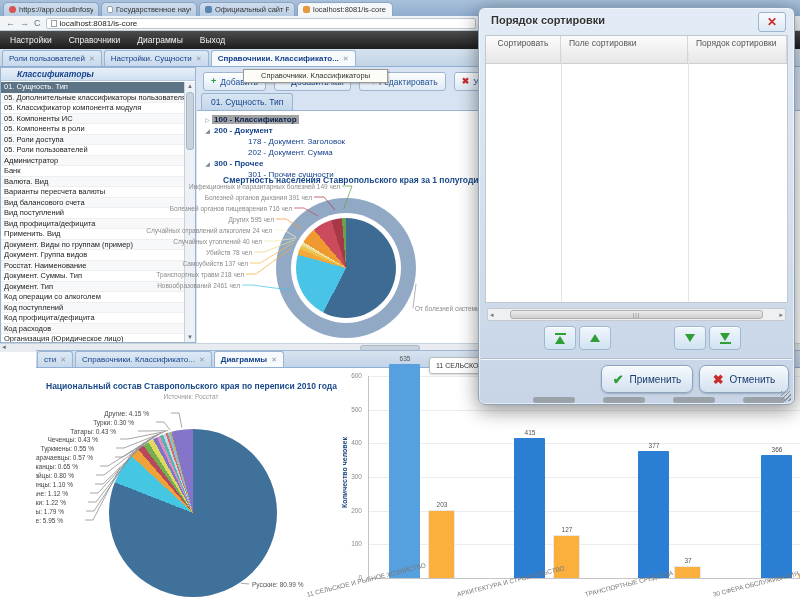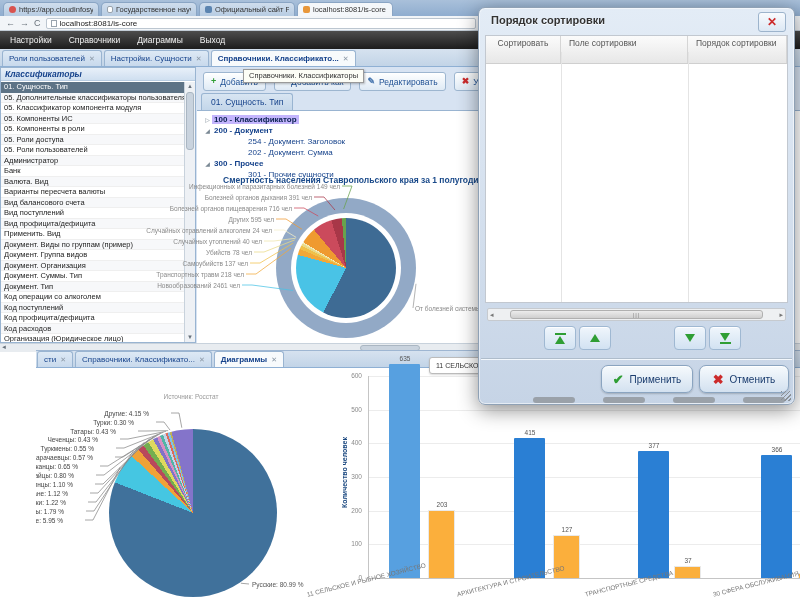--- a/index.html
+++ b/index.html
@@ -35,55 +35,55 @@
            display:flex;align-items:flex-end;padding-left:2px;}
   .atab{height:16px;display:flex;align-items:center;gap:4px;padding:0 6px;white-space:nowrap;
         background:linear-gradient(#dde9f5,#c8d9ec);border:1px solid #99b4d1;border-bottom:none;
         border-radius:3px 3px 0 0;margin-right:2px;font-size:8px;color:#15428b;overflow:hidden;flex:none;}
   .atab.active{background:#f7fafc;font-weight:bold;}
   .tab-x{color:#8b98a6;font-size:7px;font-weight:normal;}
 
   
   #sidebar{position:absolute;top:67px;left:0;width:196px;bottom:9px;background:#fff;border:1px solid #99b4d1;}
   #sidebar-head{height:13px;background:linear-gradient(#e8f0f9,#cfdff0);border-bottom:1px solid #b9cde2;
-                font-size:8.5px;font-weight:bold;font-style:italic;color:#15428b;padding:1px 4px;}
+                font-size:8.5px;font-weight:bold;font-style:italic;color:#15428b;padding:1px 16px;}
   #sidebar-list{position:absolute;top:14px;left:0;right:11px;bottom:0;overflow:hidden;}
   .srow{height:10.5px;line-height:10px;font-size:7.5px;color:#222;padding:0 3px;white-space:nowrap;
         overflow:hidden;border-bottom:1px solid #efefef;}
   .srow.alt{background:#f7f8fa;}
   .srow.sel{background:#5d7386;color:#fff;border-bottom-color:#5d7386;}
   #sidebar-vsb{position:absolute;top:14px;right:0;width:11px;bottom:0;background:#eef1f5;border-left:1px solid #c8d2dc;}
   .sb-arrow{height:9px;font-size:6px;color:#66707a;text-align:center;line-height:9px;}
   #sidebar-thumb{position:absolute;top:10px;left:1px;right:1px;height:58px;background:#c9d3de;border:1px solid #aab6c2;border-radius:3px;}
   .sb-arrow.dn{position:absolute;bottom:0;left:0;right:0;}
   #bw-hsb{position:absolute;left:0;right:0;bottom:0;height:9px;background:#e8ecf0;border-top:1px solid #c8d2dc;}
   #bw-hthumb{position:absolute;left:360px;width:60px;top:1px;bottom:1px;background:#c9d3de;border:1px solid #aab6c2;border-radius:3px;}
 
   
   #mainp{position:absolute;top:67px;left:197px;right:0;bottom:9px;background:#d7e3f2;}
   #toolbar{position:absolute;top:5px;left:6px;display:flex;gap:8px;}
   .tbtn{height:19px;display:flex;align-items:center;gap:4px;padding:0 7px;font-size:8.5px;color:#1d4f93;
         background:linear-gradient(#feffff,#dfeaf5);border:1px solid #9db6d0;border-radius:3px;
         box-shadow:inset 0 1px 0 rgba(255,255,255,.9);white-space:nowrap;}
   .tbtn .ic{font-size:9px;font-weight:bold;line-height:1;}
   .ic-green{color:#2f9e34;} .ic-red{color:#cc2b2b;} .ic-blue{color:#4a78b0;}
-  #tooltip1{position:absolute;left:40px;top:-3px;height:14px;padding:1px 5px;background:#fcfdf6;
+  #tooltip1{position:absolute;left:40px;top:-3px;height:14px;padding:1px 17px;background:#fcfdf6;
             border:1px solid #9a9a9a;box-shadow:1px 1px 2px rgba(0,0,0,.25);font-size:7.5px;color:#333;
             white-space:nowrap;z-index:5;}
   #ptabs{position:absolute;top:26px;left:4px;display:flex;}
   .ptab{height:17px;padding:0 9px;font-size:8.5px;color:#15428b;display:flex;align-items:center;
         background:linear-gradient(#d8e5f2,#c3d6ea);border:1px solid #99b4d1;border-bottom:none;
         border-radius:3px 3px 0 0;margin-right:2px;white-space:nowrap;}
   .ptab.active{background:#fff;font-weight:bold;}
   #mcontent{position:absolute;top:43px;left:0;right:0;bottom:0;background:#fff;border-top:1px solid #99b4d1;overflow:hidden;}
   .trow{height:11px;display:flex;align-items:center;font-size:8px;color:#15428b;white-space:nowrap;}
   .trow .expander{width:9px;font-size:6px;color:#7a8894;text-align:center;flex:none;}
   .trow .tlabel{padding:0 2px;}
   .trow .tlabel.b{font-weight:bold;}
-  .trow .tlabel.sel{background:#c4b5fd;color:#0a2250;}
+  .trow .tlabel.sel{background:#a3a3a3;color:#0a2250;}
   #mchart-title{position:absolute;left:26px;top:64px;font-size:8.5px;font-weight:bold;color:#1a4a8a;white-space:nowrap;}
   .pie{position:absolute;border-radius:50%;}
   .plabel{position:absolute;font-size:6.5px;color:#8a8a8a;white-space:nowrap;transform:translateY(-50%);}
   .overlay-svg{position:absolute;left:0;top:0;pointer-events:none;}
 
   
   #bwin{position:absolute;left:0;top:350px;width:780px;height:253px;background:#fff;overflow:hidden;
         border-top:1px solid #9eb6d2;margin-left:36px;}
   #btabs{height:17px;background:linear-gradient(#d6e2ef,#c2d4e7);border-bottom:1px solid #8fb0d4;
          display:flex;align-items:flex-end;padding-left:1px;}
@@ -209,21 +209,21 @@
           <div class="srow alt">Администратор</div>
           <div class="srow">Банк</div>
           <div class="srow alt">Валюта. Вид</div>
           <div class="srow">Варианты пересчета валюты</div>
           <div class="srow alt">Вид балансового счета</div>
           <div class="srow">Вид поступлений</div>
           <div class="srow alt">Вид профицита/дефицита</div>
           <div class="srow">Применить. Вид</div>
           <div class="srow alt">Документ. Виды по группам (пример)</div>
           <div class="srow">Документ. Группа видов</div>
-          <div class="srow alt">Документ. Организация</div>
+          <div class="srow alt">Росстат. Наименование</div>
           <div class="srow">Документ. Суммы. Тип</div>
           <div class="srow alt">Документ. Тип</div>
           <div class="srow">Код операции со алкоголем</div>
           <div class="srow alt">Код поступлений</div>
           <div class="srow">Код профицита/дефицита</div>
           <div class="srow alt">Код расходов</div>
           <div class="srow">Организация (Юридическое лицо)</div>
         </div>
       <div id="sidebar-vsb">
         <div class="sb-arrow">▲</div>
@@ -261,21 +261,21 @@
             <div class="trow" style="padding-left: 6px;">
               <span class="expander">▷</span>
               <span class="tlabel b sel">100 - Классификатор</span>
             </div>
             <div class="trow" style="padding-left: 6px;">
               <span class="expander">◢</span>
               <span class="tlabel b">200 - Документ</span>
             </div>
             <div class="trow" style="padding-left: 40px;">
               <span class="expander"></span>
-              <span class="tlabel">254 - Документ. Заголовок</span>
+              <span class="tlabel">178 - Документ. Заголовок</span>
             </div>
             <div class="trow" style="padding-left: 40px;">
               <span class="expander"></span>
               <span class="tlabel">202 - Документ. Сумма</span>
             </div>
             <div class="trow" style="padding-left: 6px;">
               <span class="expander">◢</span>
               <span class="tlabel b">300 - Прочее</span>
             </div>
             <div class="trow" style="padding-left: 40px;">
@@ -341,20 +341,21 @@
         <div class="atab">
           <span>Справочники. Классификато...</span>
           <span class="tab-x">✕</span>
         </div>
         <div class="atab active">
           <span>Диаграммы</span>
           <span class="tab-x">✕</span>
         </div>
       </div>
 
+    <div id="npie-title">Национальный состав Ставропольского края по переписи 2010 года</div>
     <div id="npie-sub">Источник: Росстат</div>
     <div id="npie" class="pie" style="left: 73px; top: 78px; width: 168px; height: 168px; background: conic-gradient(rgb(64, 113, 155) 0deg, rgb(64, 113, 155) 291.42deg, rgb(69, 198, 226) 291.42deg, rgb(69, 198, 226) 312.83deg, rgb(240, 162, 56) 312.83deg, rgb(240, 162, 56) 319.27deg, rgb(184, 73, 92) 319.27deg, rgb(184, 73, 92) 323.66deg, rgb(116, 174, 80) 323.66deg, rgb(116, 174, 80) 327.69deg, rgb(223, 217, 94) 327.69deg, rgb(223, 217, 94) 331.65deg, rgb(129, 115, 200) 331.65deg, rgb(129, 115, 200) 334.52deg, rgb(216, 143, 194) 334.52deg, rgb(216, 143, 194) 336.86deg, rgb(82, 181, 165) 336.86deg, rgb(82, 181, 165) 338.91deg, rgb(195, 211, 232) 338.91deg, rgb(195, 211, 232) 340.89deg, rgb(221, 106, 90) 340.89deg, rgb(221, 106, 90) 342.44deg, rgb(127, 195, 232) 342.44deg, rgb(127, 195, 232) 343.99deg, rgb(191, 176, 87) 343.99deg, rgb(191, 176, 87) 345.07deg, rgb(132, 116, 202) 345.07deg, rgb(132, 116, 202) 360deg);"></div>
     <svg id="nsvg" class="overlay-svg" width="800" height="253">
         <line x1="135" y1="62" x2="143" y2="62" stroke="#888" stroke-width="0.75"></line>
         <line x1="143" y1="62" x2="145.82494910561542" y2="76.72914778479158" stroke="#888" stroke-width="0.75"></line>
         <line x1="120" y1="71" x2="128" y2="71" stroke="#888" stroke-width="0.75"></line>
         <line x1="128" y1="71" x2="134.05761969784643" y2="79.116665209034" stroke="#888" stroke-width="0.75"></line>
         <line x1="102" y1="80" x2="110" y2="80" stroke="#888" stroke-width="0.75"></line>
         <line x1="110" y1="80" x2="132.1639475605163" y2="79.66428175315882" stroke="#888" stroke-width="0.75"></line>
         <line x1="84" y1="88" x2="92" y2="88" stroke="#888" stroke-width="0.75"></line>

